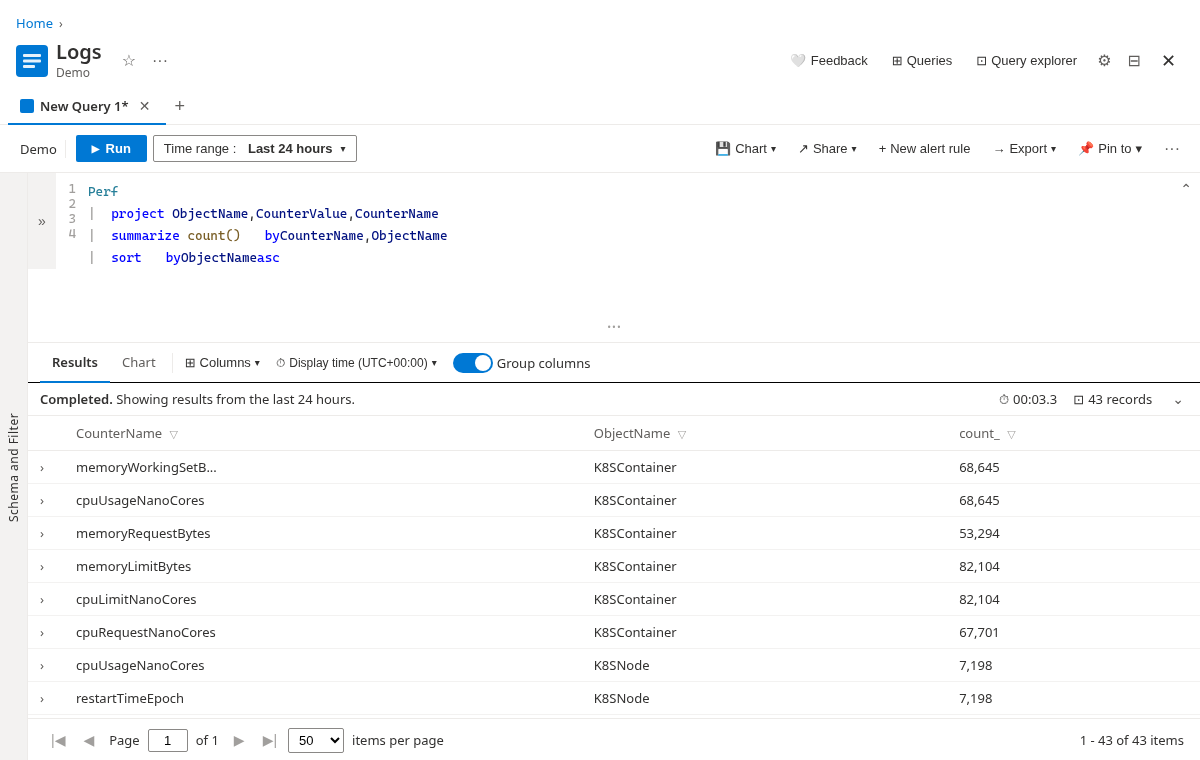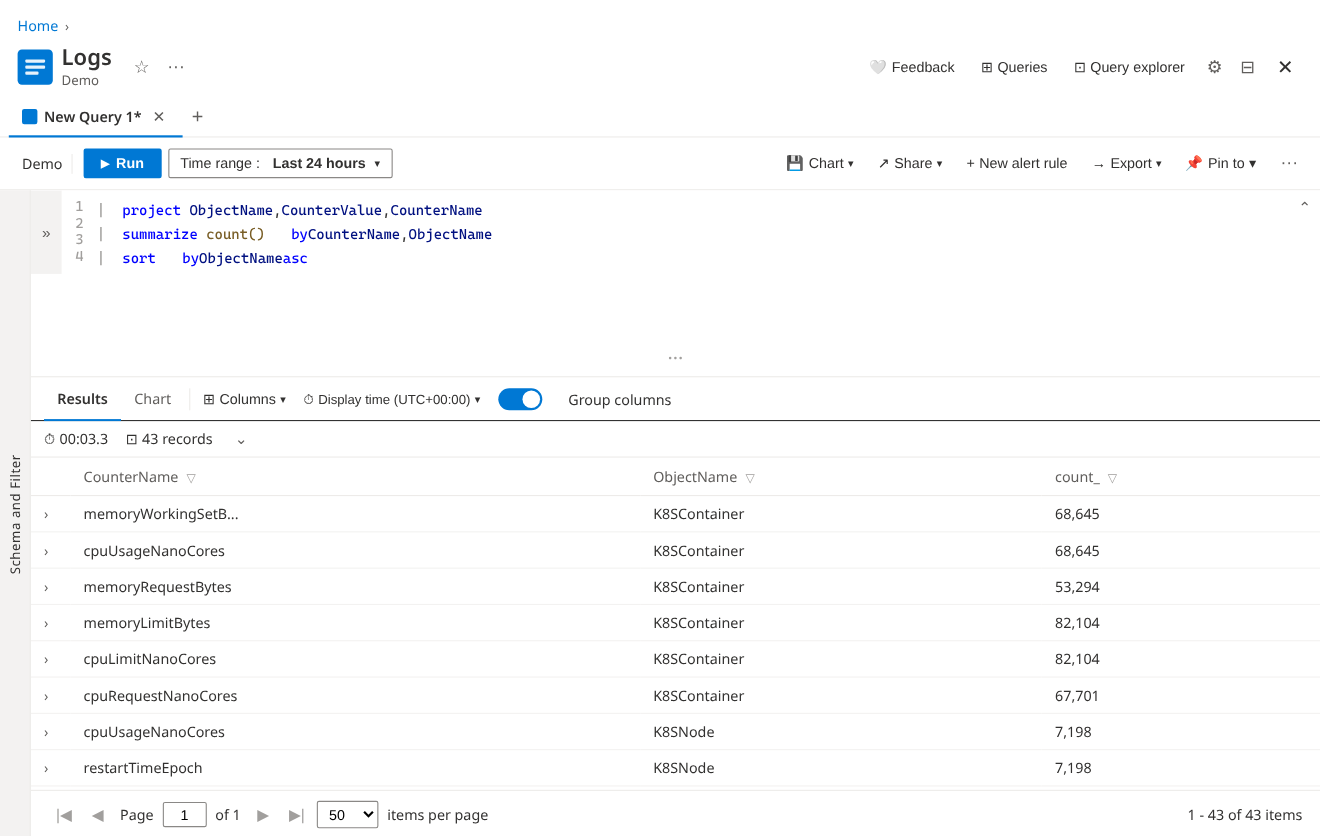--- a/index.html
+++ b/index.html
@@ -64,21 +64,21 @@
     .kw-col { color: #001080; }
 
     
     .results-area { flex: 1; display: flex; flex-direction: column; overflow: hidden; }
     .results-tabs { display: flex; align-items: center; padding: 0 12px; border-bottom: 1px solid #000000; height: 40px; gap: 0; }
     .result-tab { padding: 0 12px; height: 40px; display: flex; align-items: center; cursor: pointer; font-size: 13px; color: #605e5c; border-bottom: 2px solid transparent; }
     .result-tab.active { color: #323130; border-bottom: 2px solid #0078d4; font-weight: 600; }
     .result-tab-separator { width: 1px; height: 20px; background: #edebe9; margin: 0 4px; }
     .columns-btn { display: flex; align-items: center; gap: 4px; background: none; border: none; cursor: pointer; color: #323130; font-size: 13px; padding: 5px 8px; }
     .display-time-btn { display: flex; align-items: center; gap: 4px; background: none; border: none; cursor: pointer; color: #323130; font-size: 12px; padding: 5px 8px; }
-    .toggle-group { display: flex; align-items: center; gap: 24px; margin-left: 8px; }
+    .toggle-group { display: flex; align-items: center; gap: 4px; margin-left: 8px; }
     .toggle { width: 40px; height: 20px; background: #0078d4; border-radius: 10px; position: relative; cursor: pointer; flex-shrink: 0; }
     .toggle-knob { width: 16px; height: 16px; background: #fff; border-radius: 50%; position: absolute; top: 2px; right: 2px; transition: right 0.2s; }
     .group-columns-label { font-size: 13px; color: #323130; }
 
     
     .status-bar { display: flex; align-items: center; padding: 6px 12px; gap: 8px; background: #fff; border-bottom: 1px solid #edebe9; }
     .status-text { font-size: 13px; color: #323130; flex: 1; }
     .status-text strong { font-weight: 600; }
     .status-meta { display: flex; align-items: center; gap: 16px; }
     .status-meta-item { display: flex; align-items: center; gap: 4px; font-size: 13px; color: #323130; }
@@ -210,20 +210,23 @@
         <div class="left-gutter">
           <button class="collapse-gutter-btn">»</button>
         </div>
         <div class="line-numbers">
           <span>1</span>
           <span>2</span>
           <span>3</span>
           <span>4</span>
         </div>
         <div class="code-lines" style="line-height:22px;padding-top:8px;">
+          <div class="code-line">
+            <span class="kw-table">Perf</span>
+          </div>
           <div class="code-line">
             <span class="pipe">|&nbsp;</span>
             <span class="kw-project">project</span>
               <span>&nbsp;</span>
             <span class="kw-col">ObjectName</span>
               <span>, </span>
             <span class="kw-col">CounterValue</span>
               <span> , </span>
             <span class="kw-col">CounterName</span>
           </div>
@@ -272,20 +275,23 @@
         </button>
         <div class="toggle-group">
           <div class="toggle">
             <div class="toggle-knob"></div>
           </div>
           <span class="group-columns-label">Group columns</span>
         </div>
       </div>
 
       <div class="status-bar">
+        <span class="status-text">
+          <strong>Completed.</strong>&nbsp;<span>Showing results from the last 24 hours.</span>
+        </span>
         <div class="status-meta">
           <div class="status-meta-item">
             <span>⏱</span>
             <span>00:03.3</span>
           </div>
           <div class="status-meta-item">
             <span>⊡</span>
             <span>43 records</span>
           </div>
           <button class="expand-down">⌄</button>

